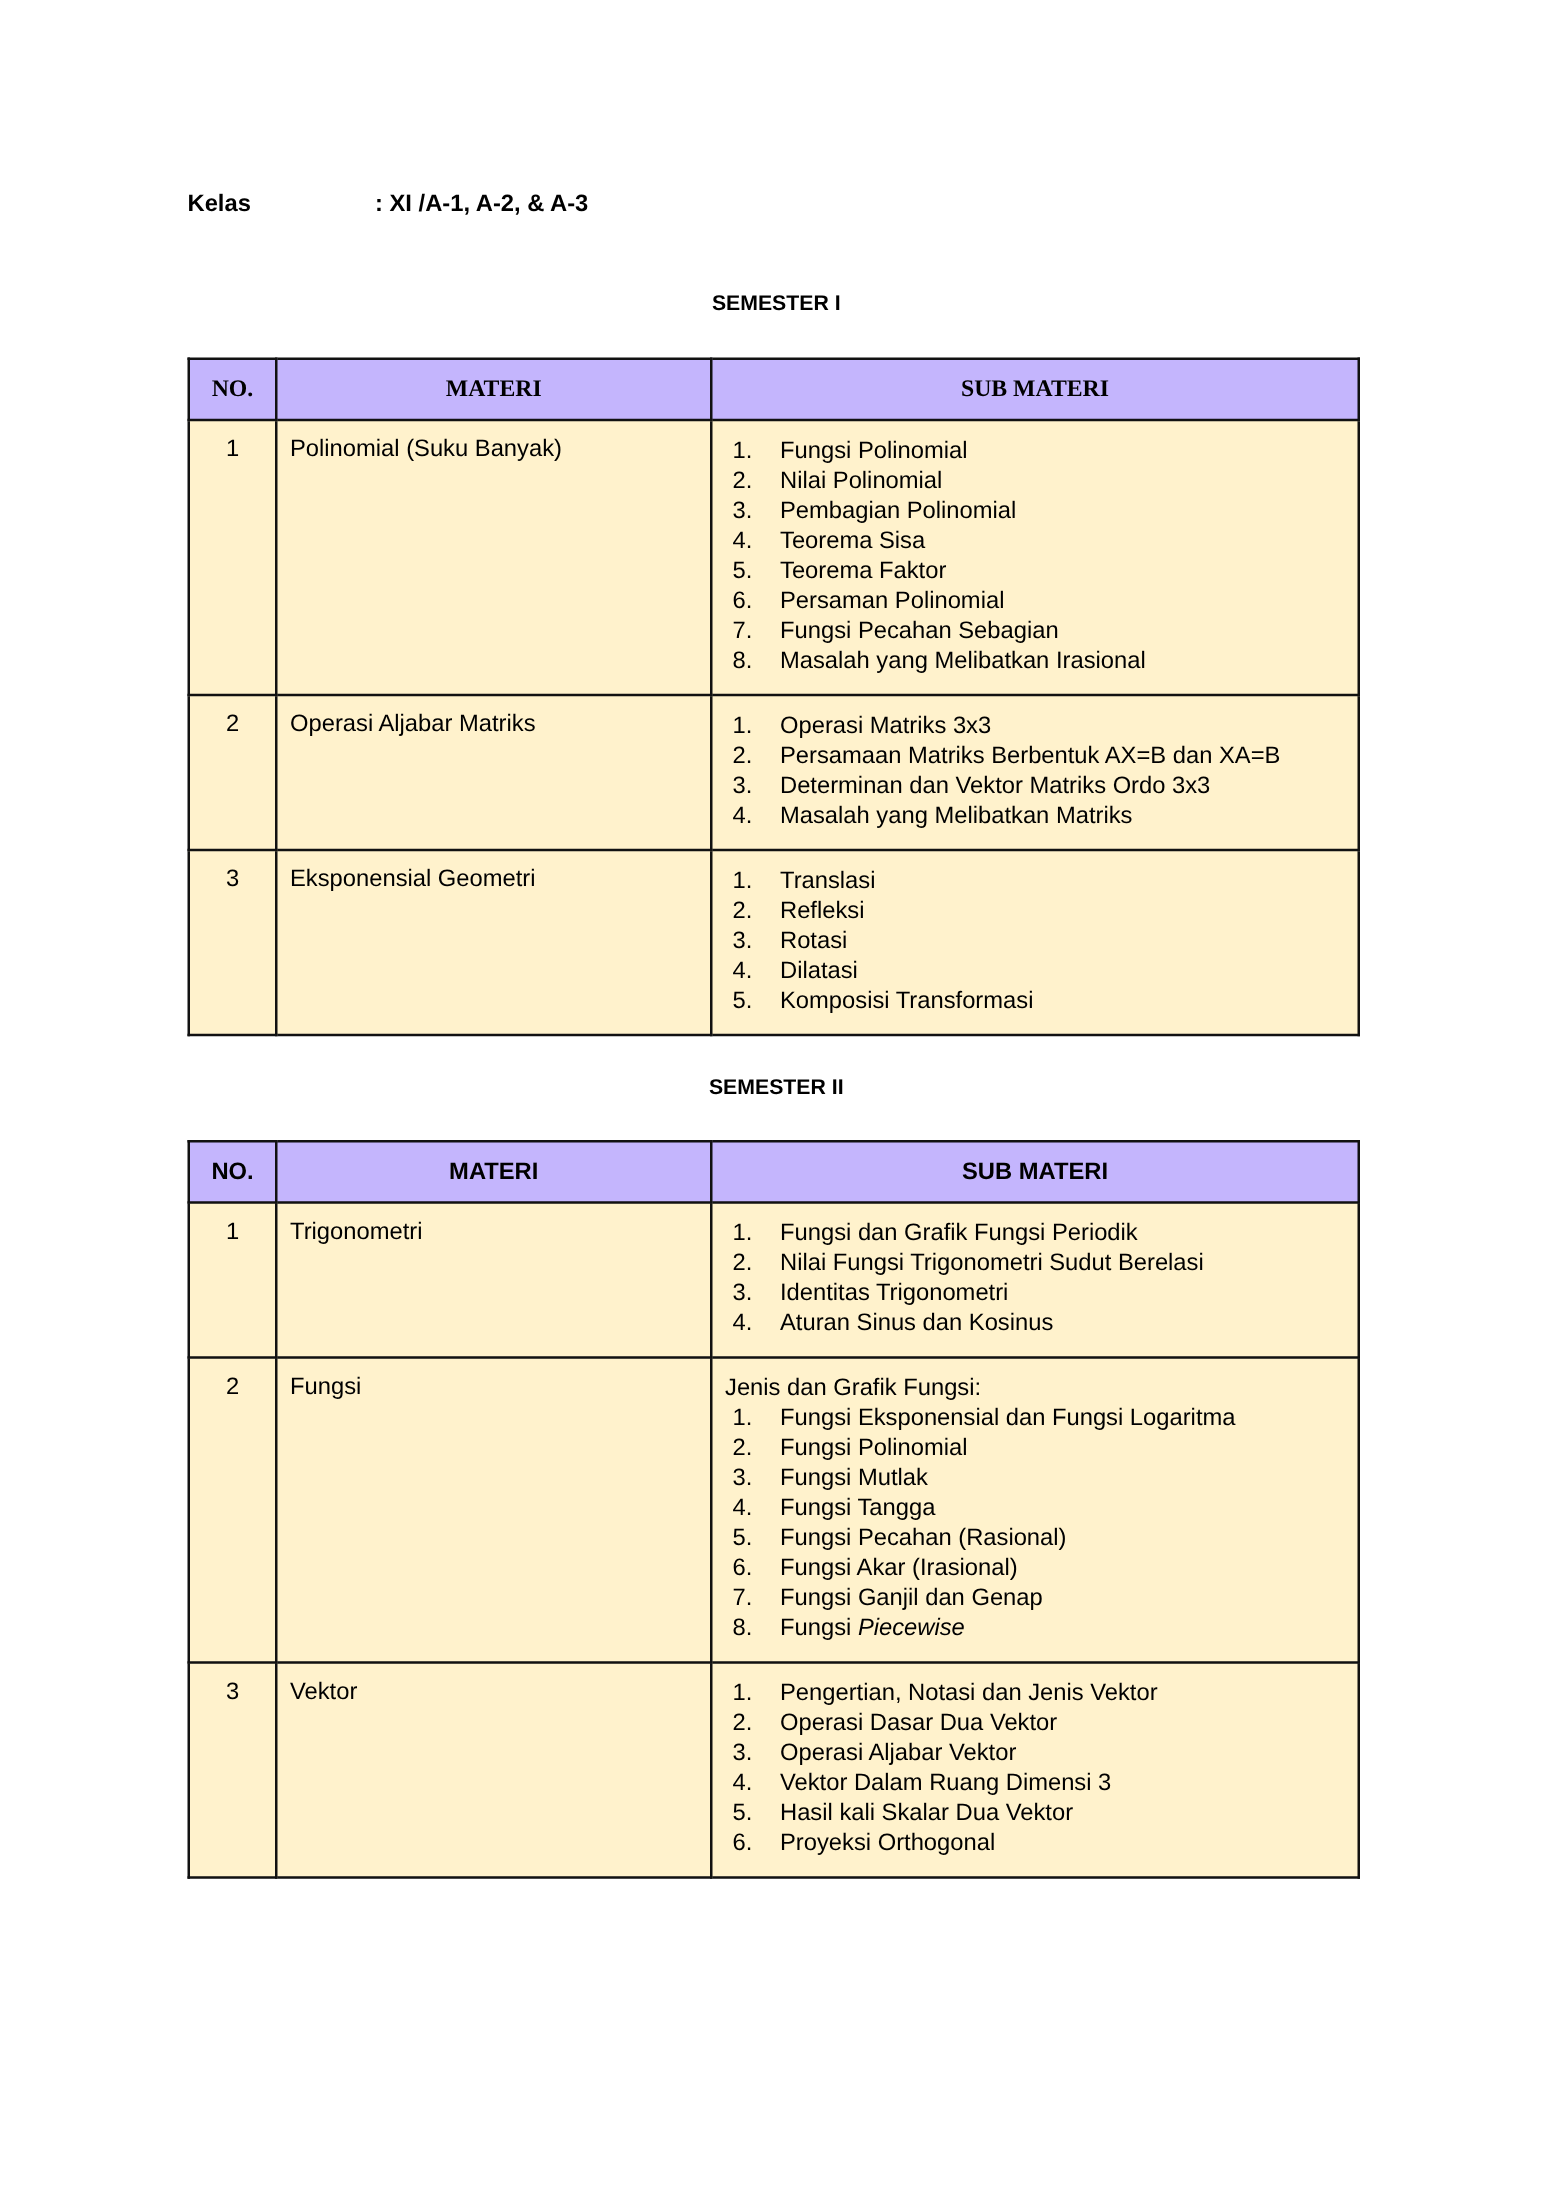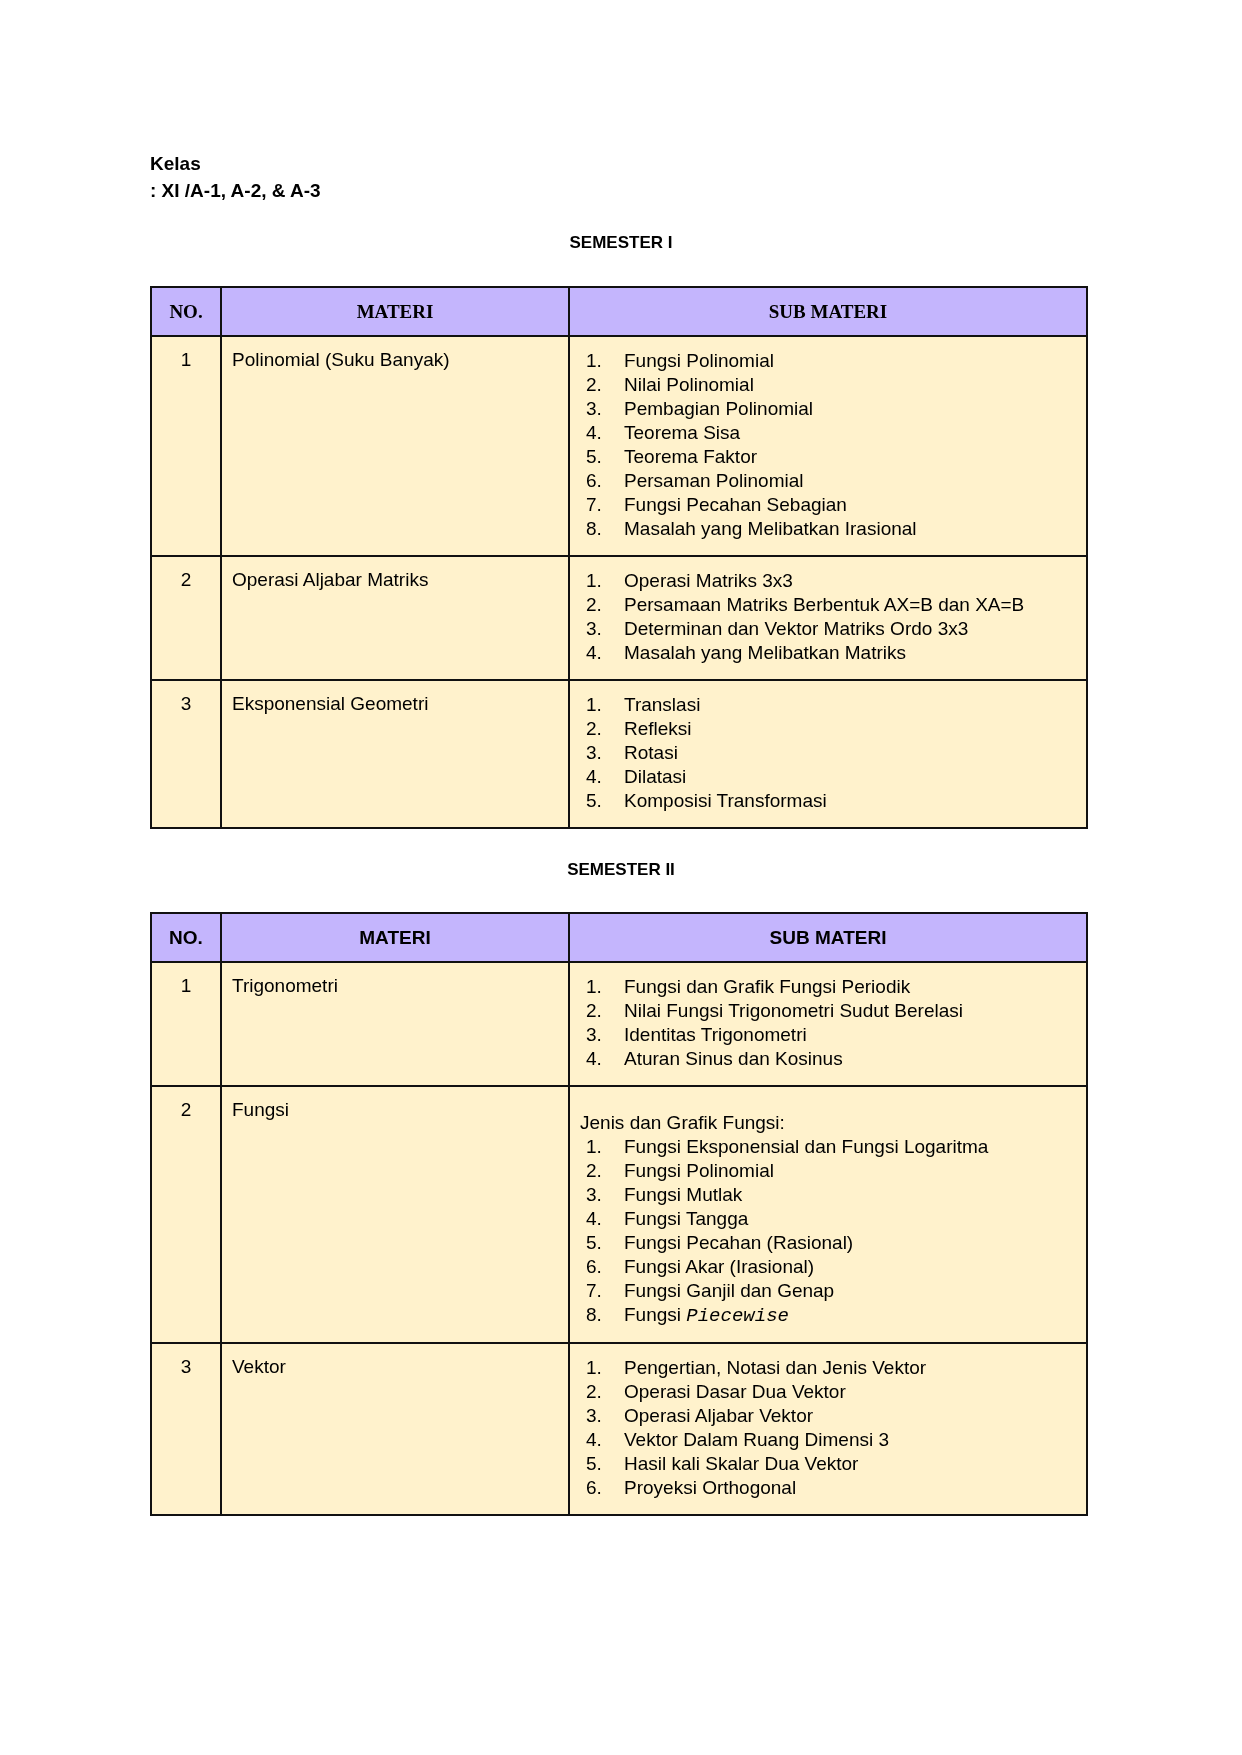--- a/index.html
+++ b/index.html
@@ -1,34 +1,34 @@
 <!DOCTYPE html>
 <html><head>
 <meta charset="utf-8">
 <style>
   html, body { margin: 0; padding: 0; background: #ffffff; }
   body { width: 1242px; height: 1755px; position: relative; font-family: "Liberation Sans", sans-serif; color: #000; }
   .meta { position: absolute; left: 150px; top: 150px; font-weight: bold; font-size: 19px; line-height: 27px; }
-  .meta-row { display: flex; flex-direction: column; }
+  .meta-row { display: flex; }
   .meta-label { width: 150px; }
   .sem-title { position: absolute; left: 0; width: 1242px; text-align: center; font-weight: bold; font-size: 17px; }
   table.curr { position: absolute; left: 150px; width: 938px; border-collapse: collapse; font-size: 19px; }
   table.curr th, table.curr td { border: 2.5px solid #111; vertical-align: top; }
   table.curr th { background: #c4b5fd; height: 45px; vertical-align: middle; text-align: center; }
   table.curr td { background: #FFF2CC; }
   .h1 th { font-family: "Liberation Serif", serif; font-size: 19px; }
   .h2 th { font-family: "Liberation Sans", sans-serif; font-size: 19px; }
   td.no { width: 66px; text-align: center; padding-top: 12px; }
   td.materi { width: 336px; padding: 12px 0 0 10px; margin-top: 39px; }
   td.sub { padding: 12px 8px 14px 10px; }
-  .intro { line-height: 24px; margin-top: 12px; }
+  .intro { line-height: 24px; }
   ol.items { list-style: none; margin: 0; padding: 0; }
   ol.items li { display: flex; line-height: 24px; }
   .num { width: 44px; padding-left: 6px; box-sizing: border-box; }
-  .txt i { font-style: italic; font-family: Liberation Mono, monospace; }
+  .txt i { font-style: italic; }
 </style>
 </head>
 <body>
 
 <div class="meta">
   <div class="meta-row">
     <span class="meta-label">Kelas</span>
     <span>: XI /A-1, A-2, &amp; A-3</span>
   </div>
 </div>

